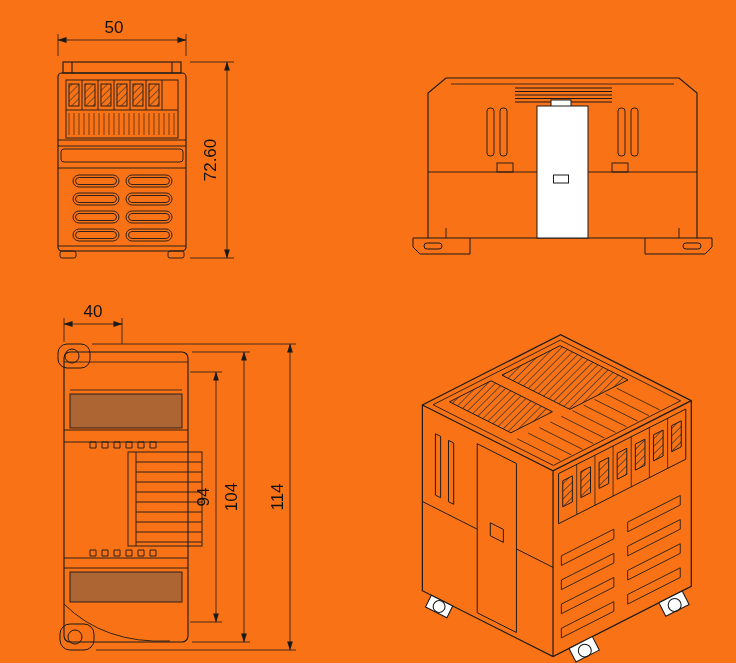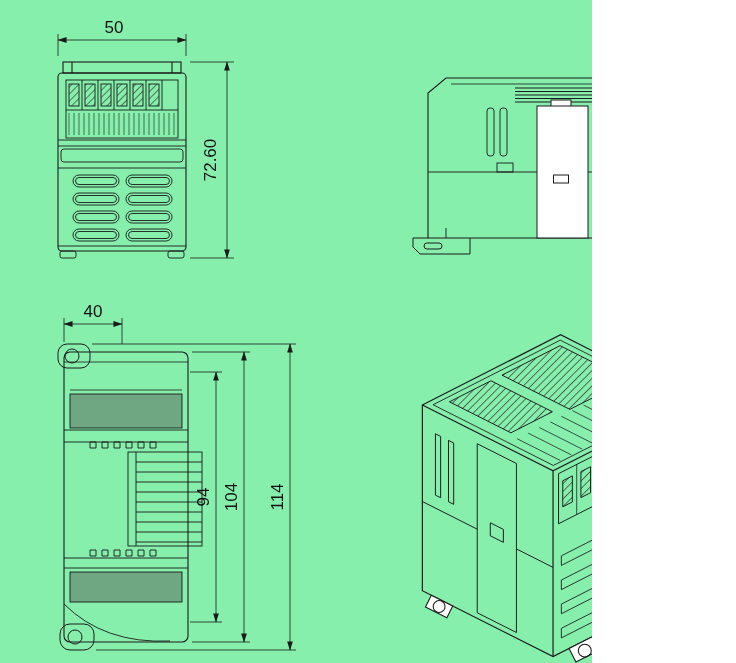--- a/index.html
+++ b/index.html
@@ -1,16 +1,16 @@
 <!DOCTYPE html>
 <html><head>
 <meta charset="utf-8">
 <style>
   html,body{margin:0;padding:0;background:#ffffff;}
-  .canvas{position:relative;width:592px;height:663px;background:#86efac;overflow:hidden;
+  .canvas{position:relative;width:736px;height:663px;background:#f97316;overflow:hidden;
           font-family:"Liberation Sans",sans-serif;}
   .canvas > svg{position:absolute;left:0;top:0;}
   .dim{font:17px "Liberation Sans",sans-serif;fill:#111111;stroke:none;}
 </style>
 </head>
 <body>
 
 <div class="canvas">
 <svg width="736" height="663" viewBox="0 0 736 663">
   <defs>

